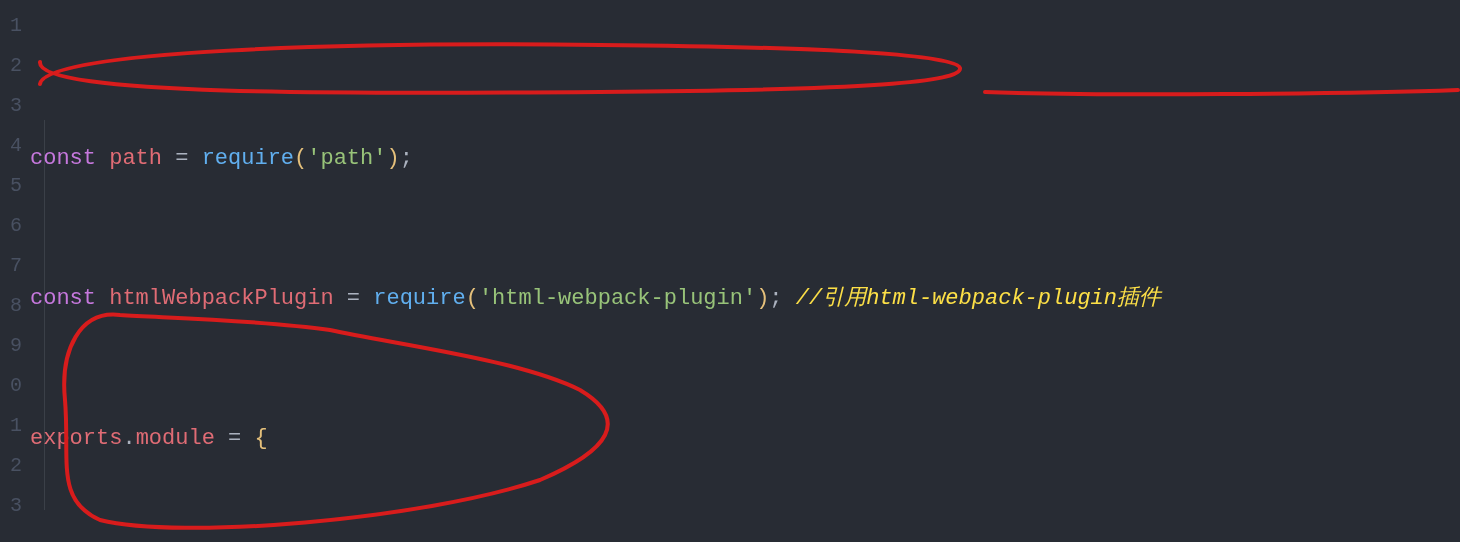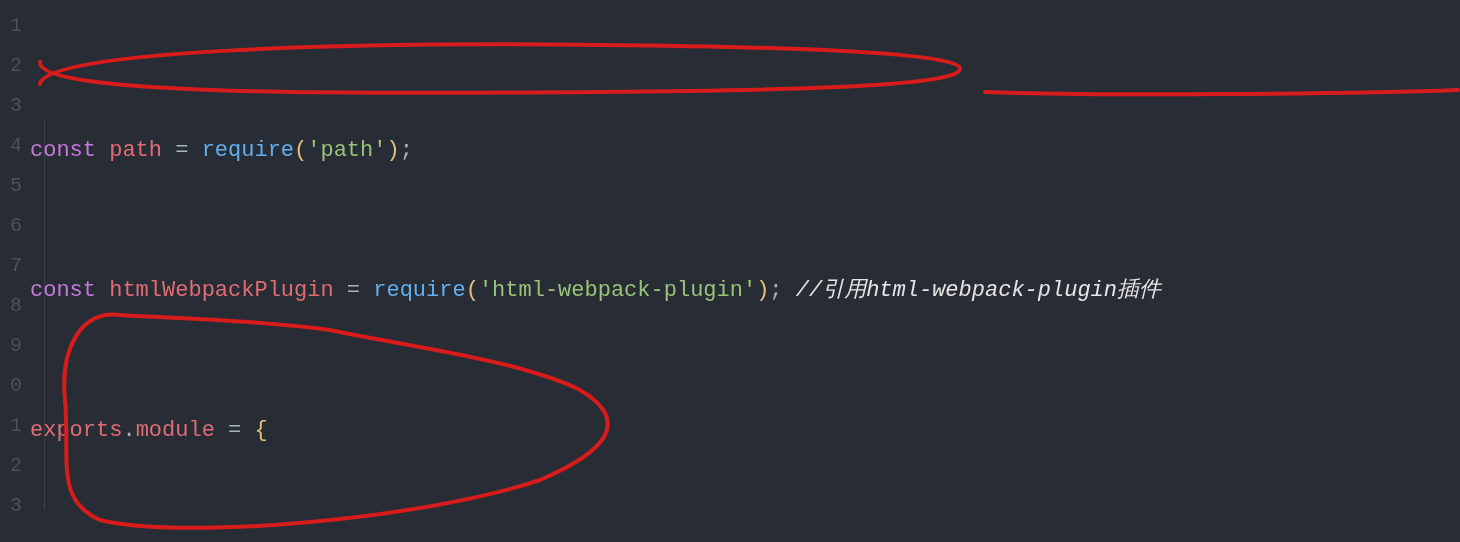--- a/index.html
+++ b/index.html
@@ -16,32 +16,32 @@
     padding-top:6px;
     padding-right:8px;
     color:#495162;
     font-size:20px;
     user-select:none;
     text-align:right;
   }
   .gutter div { height:40px; line-height:40px; }
   .code {
     flex:1;
-    padding-top:6px;
+    padding-top:14px;
     white-space:pre;
     font-style:normal;
     position:relative;
   }
   .line { height:40px; line-height:40px; display:block; position:relative; }
   .c-keyword { color:#c678dd; }
   .c-var     { color:#e06c75; }
   .c-op      { color:#abb2bf; }
   .c-call    { color:#61afef; }
   .c-str     { color:#98c379; }
-  .c-comment { color:#e5e5e5; font-style:italic;margin-top:36px; }
+  .c-comment { color:#fde047; font-style:italic;margin-top:36px; }
   .c-punc    { color:#abb2bf; }
   .c-brace-y { color:#e5c07b; }
   .indent-guide {
     position:absolute;
     width:1px;
     background:#3b4048;
     left:14px;
     top:120px;
     height:390px;
     z-index:0;

